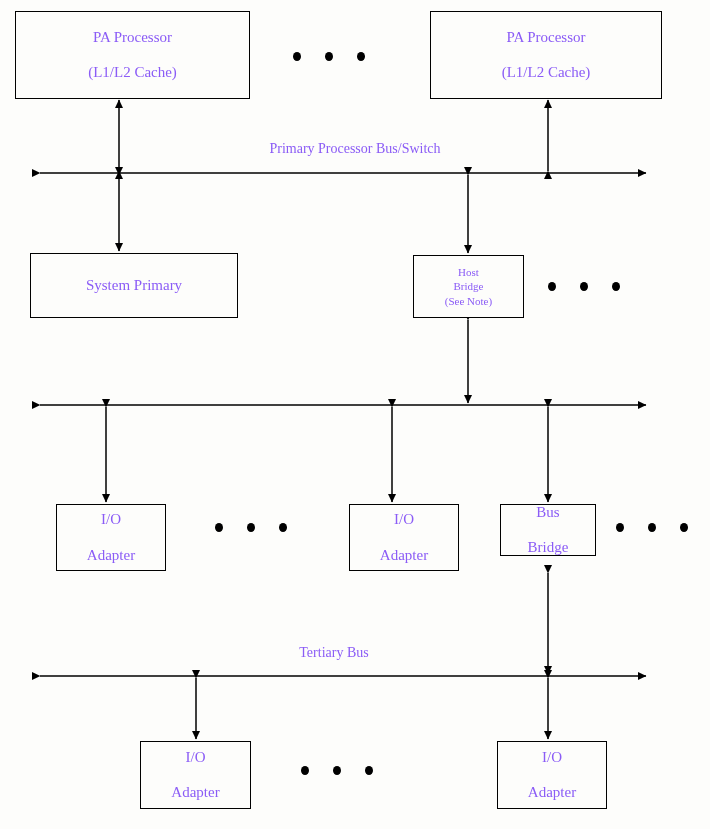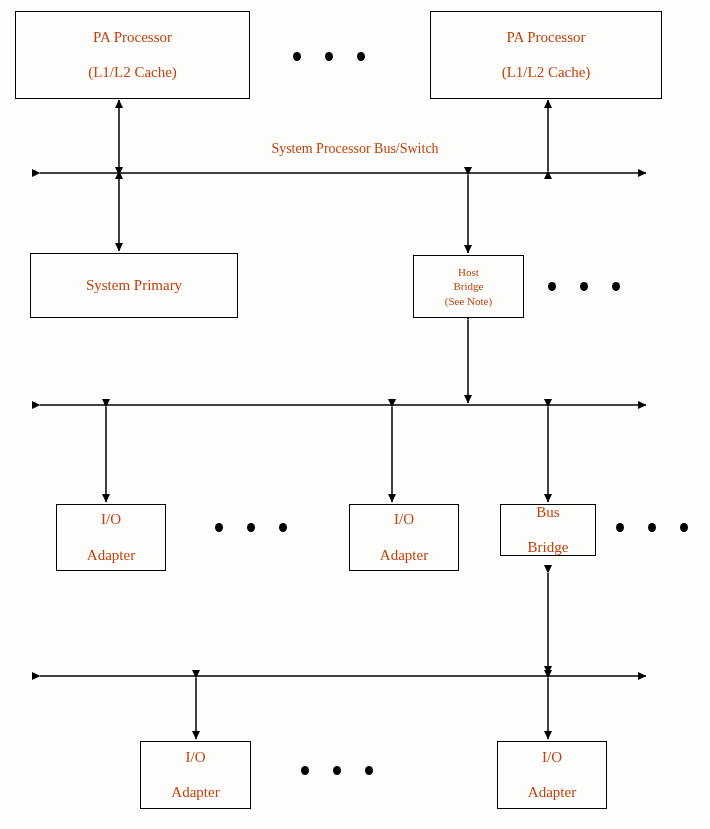--- a/index.html
+++ b/index.html
@@ -6,21 +6,21 @@
     margin: 0;
     padding: 0;
     background: #ffffff;
   }
   #canvas {
     position: relative;
     width: 710px;
     height: 829px;
     background: #fdfdfb;
     font-family: "Liberation Serif", "DejaVu Serif", serif;
-    color: #c2410c;
+    color: #8b5cf6;
     overflow: hidden;
   }
   .box {
     position: absolute;
     box-sizing: border-box;
     border: 1.4px solid #000;
     background: #fdfdfb;
     display: flex;
     flex-direction: column;
     align-items: center;
@@ -115,21 +115,21 @@
     <i></i>
     <i></i>
     <i></i>
   </div>
 
   <div class="box two-line fs15" style="left:430px; top:11px; width:232px; height:88px;">
     <span class="ln">PA Processor</span>
     <span class="ln">(L1/L2 Cache)</span>
   </div>
 
-  <div class="buslabel" style="left:0; top:141px; width:710px;">System Processor Bus/Switch</div>
+  <div class="buslabel" style="left:0; top:141px; width:710px;">Primary Processor Bus/Switch</div>
 
   <div class="box fs15" style="left:30px; top:253px; width:208px; height:65px;">
     <span class="ln">System Primary</span>
   </div>
 
   <div class="box three-line fs13" style="left:413px; top:255px; width:111px; height:63px;">
     <span class="ln">Host</span>
     <span class="ln">Bridge</span>
     <span class="ln">(See Note)</span>
   </div>
@@ -161,20 +161,21 @@
     <span class="ln">Bus</span>
     <span class="ln">Bridge</span>
   </div>
 
   <div class="dots" style="left:616px; top:523px;">
     <i></i>
     <i></i>
     <i></i>
   </div>
 
+  <div class="buslabel" style="left:0; top:645px; width:668px;">Tertiary Bus</div>
 
   <div class="box two-line fs14" style="left:140px; top:741px; width:111px; height:68px;">
     <span class="ln">I/O</span>
     <span class="ln">Adapter</span>
   </div>
 
   <div class="dots" style="left:301px; top:766px;">
     <i></i>
     <i></i>
     <i></i>

